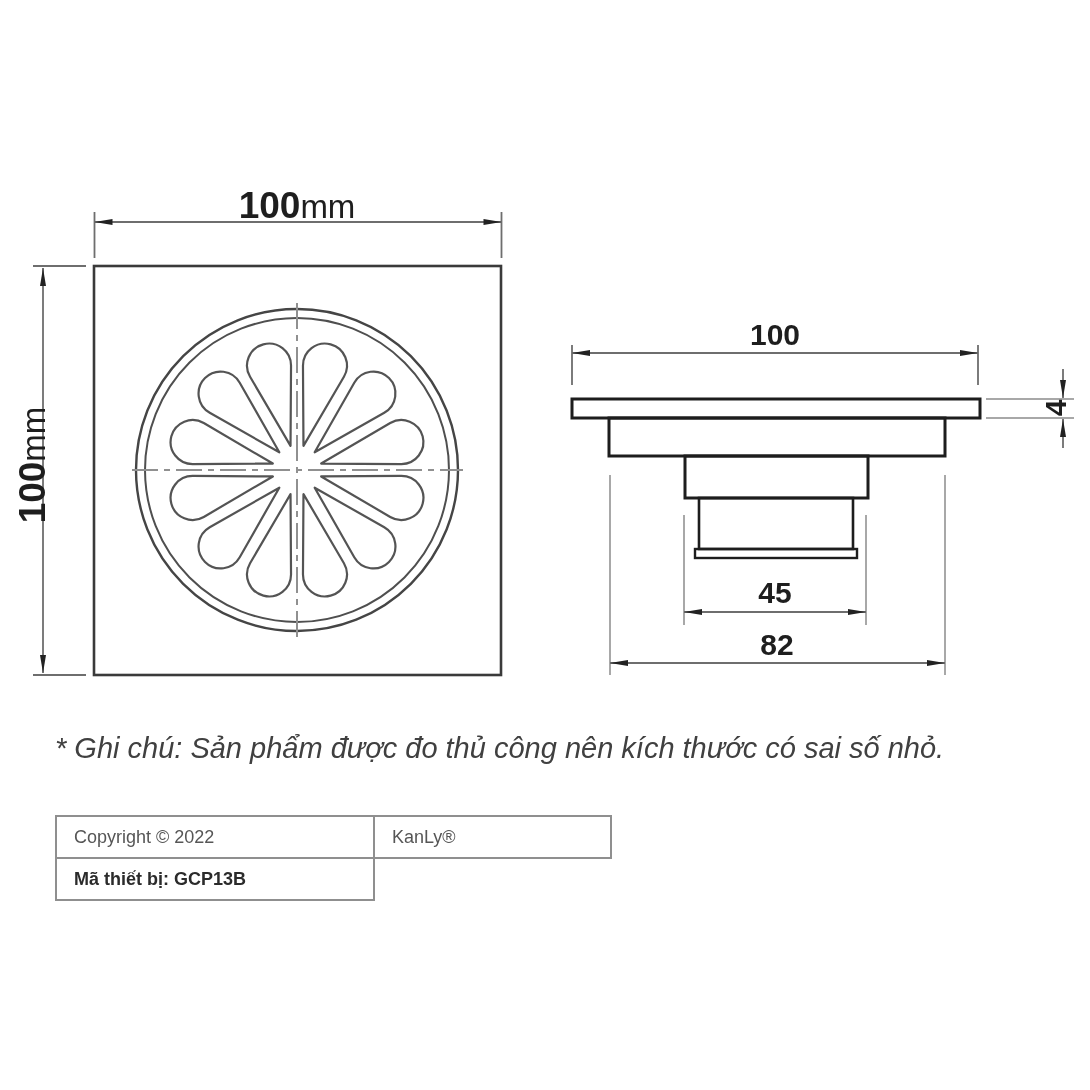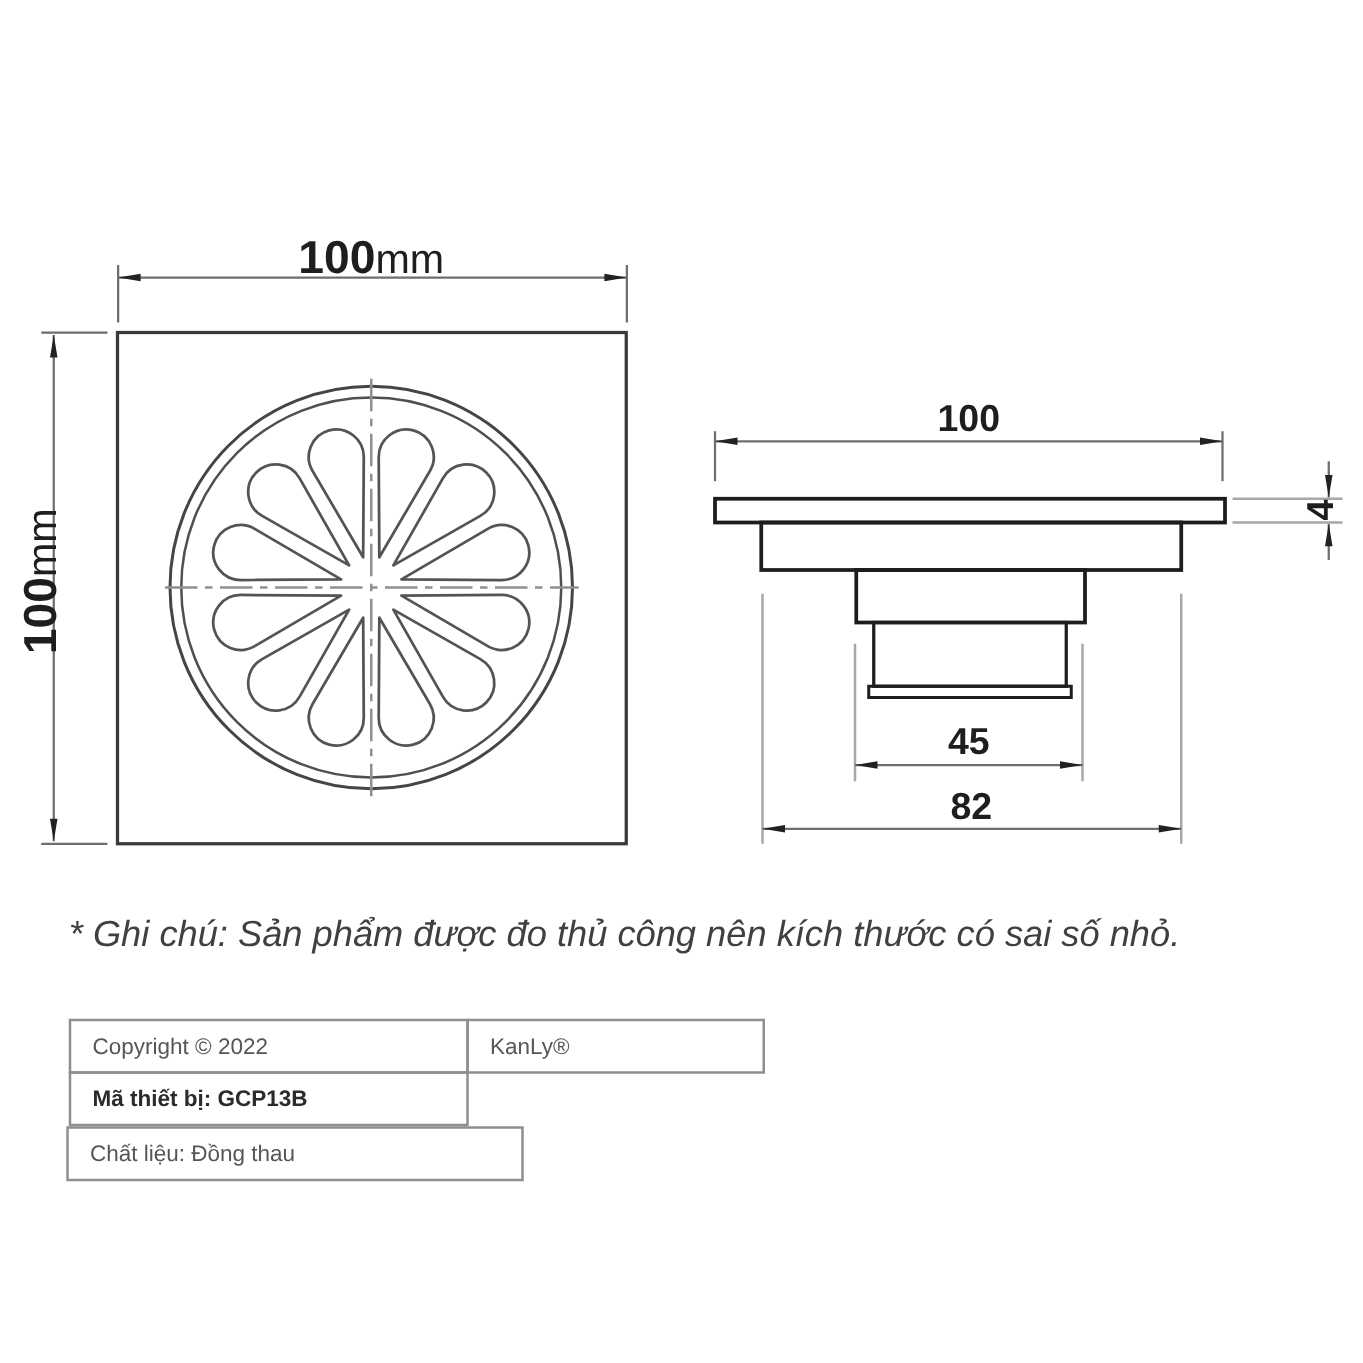--- a/index.html
+++ b/index.html
@@ -8,21 +8,21 @@
     font-family:"Liberation Sans","DejaVu Sans",sans-serif;overflow:hidden;
   }
   svg{position:absolute;left:0;top:0;}
   .dim-text{fill:#1e1e1e;font-weight:bold;}
   .note{
     position:absolute;left:55px;top:729px;width:960px;
     font-style:italic;font-size:29px;line-height:38px;color:#404040;
   }
   .tbl{position:absolute;left:55px;top:815px;font-size:18px;color:#565656;}
   .trow{display:flex;}
-  .trow.r2{margin-top:-2px;flex-direction:column;}
+  .trow.r2{margin-top:-2px;}
   .tcell{
     box-sizing:border-box;height:44px;border:2px solid #8f8f8f;
     display:flex;align-items:center;padding-left:17px;background:transparent;
     white-space:nowrap;overflow:hidden;
   }
   .tcell + .tcell{margin-left:-2px;}
   .c1{width:320px;}
   .c2{width:239px;}
   .c3{width:366px;}
   .bold-cell{font-weight:bold;color:#2b2b2b;}
@@ -115,15 +115,14 @@
   <div>* Ghi chú: Sản phẩm được đo thủ công nên kích thước có sai số nhỏ.</div>
 </div>
 
 <div class="tbl">
   <div class="trow r1">
     <div class="tcell c1">Copyright © 2022</div>
     <div class="tcell c2">KanLy®</div>
   </div>
   <div class="trow r2">
     <div class="tcell c1 bold-cell">Mã thiết bị: GCP13B</div>
-    <div class="tcell c3">Chất liệu: Đồng thau</div>
   </div>
 </div>
 
 </body></html>

